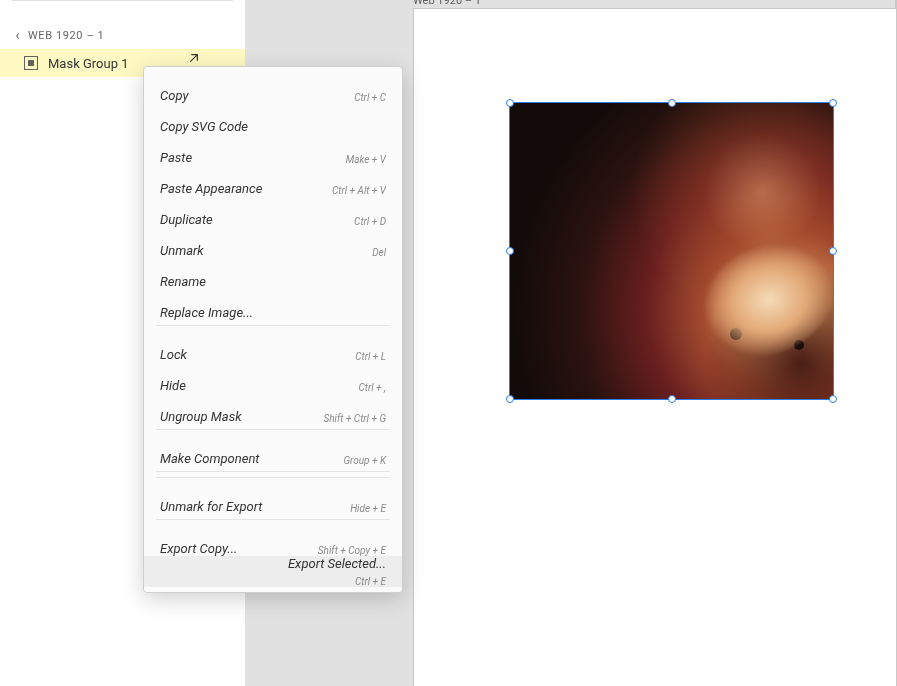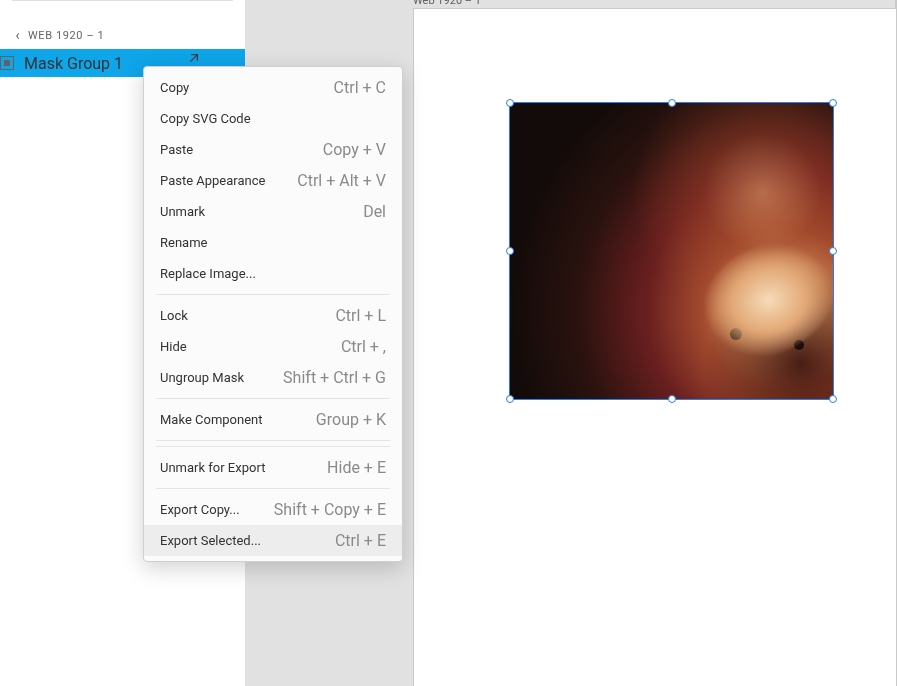--- a/index.html
+++ b/index.html
@@ -2,44 +2,44 @@
 <html><head>
 <meta charset="utf-8">
 <style>
 * { box-sizing: border-box; margin: 0; padding: 0; font-family: -apple-system, "Segoe UI", Roboto, sans-serif; }
 body { width: 897px; height: 686px; overflow: hidden; background: #fff; position: relative; }
 
 .layers-panel { position: absolute; left: 0; top: 0; width: 246px; height: 686px; background: #fff; border-right: 1px solid #e1e1e1; z-index: 2; }
 .layers-panel .sep { height: 1px; background: #e1e1e1; margin: 0 12px 20px 12px; }
 .breadcrumb { display: flex; align-items: center; height: 28px; padding: 0 8px; font-size: 11px; letter-spacing: .6px; color: #666; }
 .breadcrumb .back { width: 20px; text-align: center; font-size: 14px; color: #666; cursor: pointer; }
-.layer-row { display: flex; align-items: center; height: 28px; padding: 0 0; font-size: 16px; color: #333; background: #0ea5e9; }
+.layer-row { display: flex; align-items: center; height: 28px; padding: 0 24px; font-size: 13px; color: #333; background: #fef9c3; }
 .layer-row .icon { width: 14px; height: 14px; border: 1px solid #626262; margin-right: 10px; display: flex; align-items: center; justify-content: center; }
 .layer-row .icon::after { content: ''; width: 6px; height: 6px; background: #626262; }
 
 .canvas-wrap { position: absolute; left: 246px; top: 0; right: 0; bottom: 0; background: #e1e1e1; }
 .artboard-label { position: absolute; left: 167px; top: -6px; font-size: 11px; color: #5f5f5f; }
 .artboard { position: absolute; left: 167px; top: 8px; width: 484px; height: 678px; background: #fff; border: 1px solid #c9c9c9; border-bottom: none; }
 
 .sel-box { position: absolute; border: 1px solid #2b7de9; }
 .handle { position: absolute; width: 8px; height: 8px; background: #fff; border: 1px solid #2b7de9; border-radius: 50%; margin: -4px; }
 .h-tl { left: 0; top: 0; } .h-tm { left: 50%; top: 0; } .h-tr { left: 100%; top: 0; }
 .h-ml { left: 0; top: 50%; } .h-mr { left: 100%; top: 50%; }
 .h-bl { left: 0; top: 100%; } .h-bm { left: 50%; top: 100%; } .h-br { left: 100%; top: 100%; }
 
 .img-fill { position: absolute; inset: 0; background: radial-gradient(circle at 85% 70%, #f2c79b 0%, #d08b59 12%, #a24a2e 24%, #6a1f1f 40%, #2a120f 60%, #120b09 80%); }
 .img-fill::before { content: ''; position: absolute; inset: 0; background: radial-gradient(circle at 78% 30%, rgba(231,160,107,.55) 0%, rgba(160,70,40,.4) 18%, rgba(0,0,0,0) 40%), radial-gradient(circle at 90% 88%, rgba(60,20,15,.9) 0%, rgba(0,0,0,0) 25%); }
 .img-fill::after { content: ''; position: absolute; left: 60%; top: 48%; width: 130px; height: 110px; background: radial-gradient(ellipse, #f6dcb9 0%, #e3a977 40%, rgba(0,0,0,0) 72%); border-radius: 58% 42% 63% 37% / 48% 52% 48% 52%; transform: rotate(-15deg); filter: blur(1px); }
 .spot { position: absolute; border-radius: 50%; background: #1a0d0a; }
 
 .ctx-arrow { position: absolute; left: 186px; top: 52px; width: 14px; height: 14px; z-index: 11; color: #3a3a3a; }
 .context-menu { position: absolute; left: 143px; top: 66px; width: 260px; background: #fbfbfb; border: 1px solid #cfcfcf; border-radius: 4px; box-shadow: 0 6px 22px rgba(0,0,0,.18); padding: 5px 0; z-index: 10; }
-.menu-item { display: flex; justify-content: space-between; align-items: center; height: 31px; padding: 0 16px; font-size: 13px; color: #333; cursor: default; }
-.menu-item.hover { background: #ededed; }
-.menu-item .sc { color: #8a8a8a; font-size: 16px; }
+.menu-item { display: flex; justify-content: space-between; align-items: flex-end; height: 31px; padding: 0 16px; font-size: 13px; color: #333; cursor: default; font-style: italic; }
+.menu-item.hover { background: #ededed; flex-direction: column; }
+.menu-item .sc { color: #8a8a8a; font-size: 10px; }
 .menu-sep { height: 1px; background: #e4e4e4; margin: 5px 12px; }
 
 .right-edge { position: absolute; right: 0; top: 0; width: 2px; height: 8px; background: #c9c9c9; }
 </style>
 </head>
 <body>
 
 <div class="layers-panel">
   <div class="sep"></div>
   <div class="breadcrumb">
@@ -81,25 +81,29 @@
     <div class="menu-item">
       <span>Copy</span>
       <span class="sc">Ctrl + C</span>
     </div>
     <div class="menu-item">
       <span>Copy SVG Code</span>
       <span class="sc"></span>
     </div>
     <div class="menu-item">
       <span>Paste</span>
-      <span class="sc">Copy + V</span>
+      <span class="sc">Make + V</span>
     </div>
     <div class="menu-item">
       <span>Paste Appearance</span>
       <span class="sc">Ctrl + Alt + V</span>
+    </div>
+    <div class="menu-item">
+      <span>Duplicate</span>
+      <span class="sc">Ctrl + D</span>
     </div>
     <div class="menu-item">
       <span>Unmark</span>
       <span class="sc">Del</span>
     </div>
     <div class="menu-item">
       <span>Rename</span>
       <span class="sc"></span>
     </div>
     <div class="menu-item">

